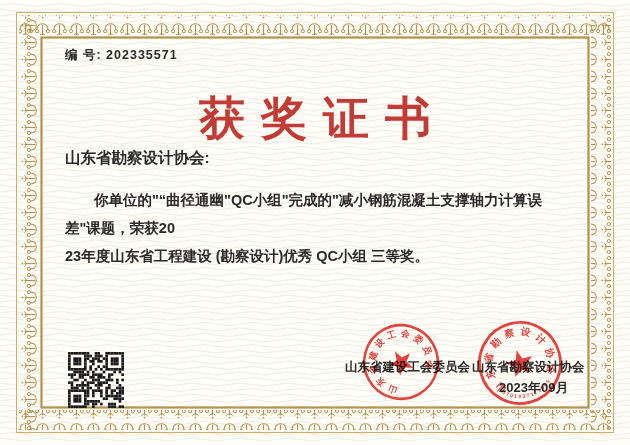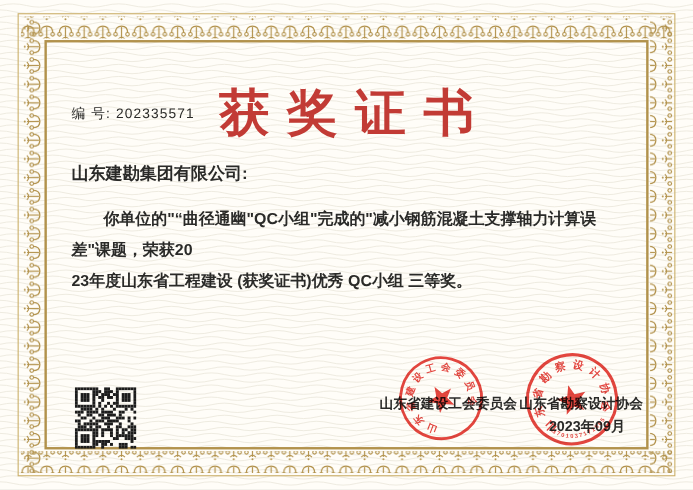--- a/index.html
+++ b/index.html
@@ -4,23 +4,23 @@
 <style>
   html,body{margin:0;padding:0;background:#e9e7e2;}
   .certificate{
     position:relative;width:630px;height:445px;margin:0 auto;
     background:#fffdf8;overflow:hidden;
     font-family:"Liberation Sans","DejaVu Sans",sans-serif;
     color:#2a2a28;
   }
   .bg-decor{position:absolute;left:0;top:0;width:630px;height:445px;z-index:0;}
   .layer{position:absolute;z-index:2;}
-  .serial{left:65px;top:47px;font-size:12.5px;font-weight:400;letter-spacing:1px;margin-top:48px;}
+  .serial{left:65px;top:47px;font-size:12.5px;font-weight:700;letter-spacing:1px;}
   .title{
-    left:0;right:0;top:72px;text-align:center;margin:0;
+    left:0;right:0;top:72px;text-align:center;margin:16px;
     font-size:46px;font-weight:900;letter-spacing:16px;text-indent:16px;
     font-family:"Liberation Serif","DejaVu Serif",serif;
   }
   .recipient{left:65px;top:148px;font-size:15.5px;font-weight:700;}
   .body-text{left:65px;top:186px;width:502px;font-size:14.5px;font-weight:600;line-height:28px;}
   .body-line.first{text-indent:2em;}
   .closing{left:65px;top:260px;font-size:14.5px;font-weight:600;text-indent:2em;}
   .qr{left:68px;top:352px;width:56px;height:56px;}
   .org{top:359px;font-size:12.5px;font-weight:700;letter-spacing:0;}
   .org-left{left:345px;}
@@ -143,25 +143,25 @@
     <rect x="19" y="15" width="20" height="415" fill="url(#bandV)"></rect>
     <rect x="591" y="15" width="20" height="415" fill="url(#bandV)"></rect>
 
     <rect x="41.5" y="37.5" width="547" height="370" fill="none" stroke="#b2924c" stroke-width="2.2"></rect>
   </svg>
 
   <div class="layer serial">编 号: 202335571</div>
 
   <h1 class="layer title" style="color:#c23b35">获奖证书</h1>
 
-  <div class="layer recipient">山东建勘集团有限公司:</div>
+  <div class="layer recipient">山东省勘察设计协会:</div>
 
   <div class="layer body-text">
     <div class="body-line first">你单位的"“曲径通幽"QC小组"完成的"减小钢筋混凝土支撑轴力计算误差"课题，荣获20</div>
-    <div class="body-line">23年度山东省工程建设 (获奖证书)优秀 QC小组 三等奖。</div>
+    <div class="body-line">23年度山东省工程建设 (勘察设计)优秀 QC小组 三等奖。</div>
   </div>
 
 
   <svg class="layer qr" id="qr" viewBox="0 0 56 56" xmlns="http://www.w3.org/2000/svg">
       <rect x="0.00" y="0.00" width="2.67" height="2.67" fill="#1c1c1c"></rect>
       <rect x="2.67" y="0.00" width="2.67" height="2.67" fill="#1c1c1c"></rect>
       <rect x="5.33" y="0.00" width="2.67" height="2.67" fill="#1c1c1c"></rect>
       <rect x="8.00" y="0.00" width="2.67" height="2.67" fill="#1c1c1c"></rect>
       <rect x="10.67" y="0.00" width="2.67" height="2.67" fill="#1c1c1c"></rect>
       <rect x="13.33" y="0.00" width="2.67" height="2.67" fill="#1c1c1c"></rect>

